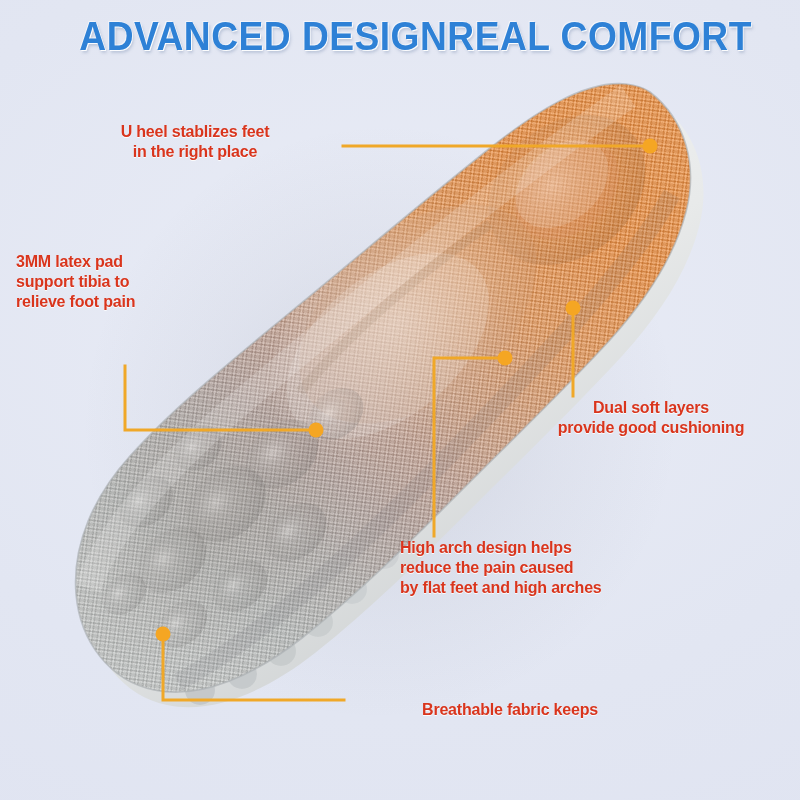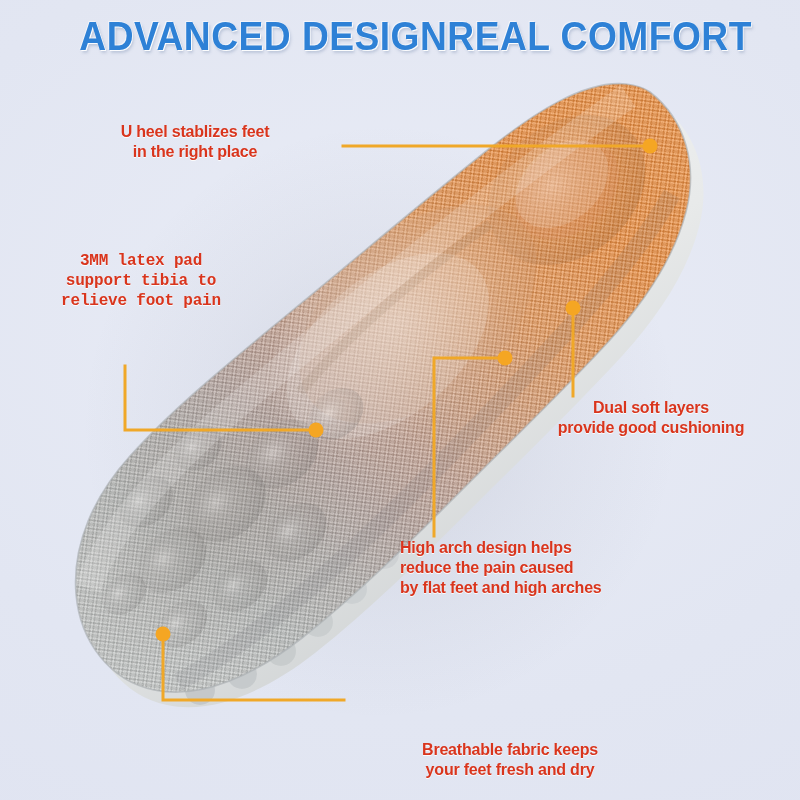--- a/index.html
+++ b/index.html
@@ -54,24 +54,24 @@
     color:#d9351d;
     font-weight:700;
     font-size:16px;
     line-height:1.24;
     letter-spacing:-0.2px;
     text-shadow:0 1px 0 rgba(255,255,255,.85);
     white-space:nowrap;
   }
   .callout .ln{display:block;}
   .c-uheel{left:50px;  top:122px; text-align:center; width:290px;}
-  .c-latex{left:16px;  top:252px; text-align:center; width:250px;font-family:Liberation Mono, monospace;}
+  .c-latex{left:16px;  top:252px; width:250px;}
   .c-dual {left:505px; top:398px; text-align:center; width:292px;}
   .c-arch {left:400px; top:538px; text-align:left;   width:398px;}
-  .c-breath{left:340px;top:700px; text-align:center; width:340px;margin-top:40px;}
+  .c-breath{left:340px;top:700px; text-align:center; width:340px;}
 
   
   .leaders{position:absolute;inset:0;z-index:25;pointer-events:none;}
   .leaders svg{display:block;width:800px;height:800px;}
 </style>
 </head>
 <body>
 
 <div id="stage">
 
@@ -266,16 +266,15 @@
     <span class="ln">by flat feet and high arches</span>
   </div>
 
   <div class="callout c-dual">
     <span class="ln">Dual soft layers</span>
     <span class="ln">provide good cushioning</span>
   </div>
 
   <div class="callout c-breath">
     <span class="ln">Breathable fabric keeps</span>
-    <span class="ln">your feet fresh and dry</span>
   </div>
 
 </div>
 
 </body></html>

